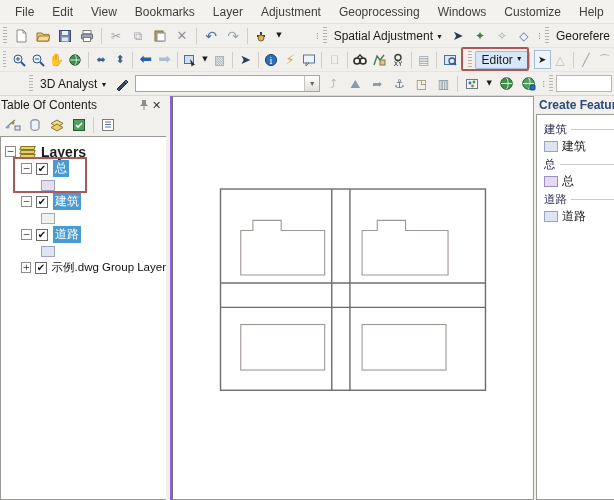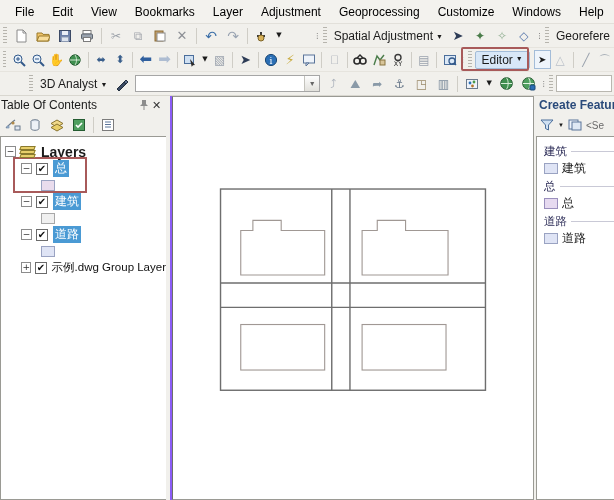--- a/index.html
+++ b/index.html
@@ -19,21 +19,21 @@
     height: 24px;
     background: #f3f2ee;
     display: flex;
     align-items: center;
     padding-left: 6px;
     border-bottom: 1px solid #e2e0da;
   }
   .menubar .mi {
     padding: 3px 9px;
     font-size: 12px;
-    color: #000000;
+    color: #404040;
     white-space: nowrap;
     cursor: default;
   }
 
   
   .toolbar {
     height: 24px;
     background: #f1f0ec;
     display: flex;
     align-items: center;
@@ -319,22 +319,22 @@
 <body>
 
 <div class="menubar">
   <div class="mi">File</div>
   <div class="mi">Edit</div>
   <div class="mi">View</div>
   <div class="mi">Bookmarks</div>
   <div class="mi">Layer</div>
   <div class="mi">Adjustment</div>
   <div class="mi">Geoprocessing</div>
+  <div class="mi">Windows</div>
   <div class="mi">Customize</div>
-  <div class="mi">Windows</div>
   <div class="mi">Help</div>
 </div>
 
 <div class="toolbar">
   <div class="grip"></div>
   <div class="tbtn g">
     <svg width="14" height="14" viewBox="0 0 14 14">
         <path d="M3 1h6l3 3v9H3z" fill="#fff" stroke="#8a8a8a"></path>
         <path d="M9 1v3h3" fill="none" stroke="#8a8a8a"></path>
       </svg>
@@ -674,35 +674,20 @@
       </g>
     </svg>
   </div>
 
   <div class="vsplit" style="width:2px;"></div>
 
   <div class="cfp">
     <div class="cfp-head">
       <span style="color:#2a4a7a;font-weight:bold;">Create Featur</span>
     </div>
-    <div class="cfp-tools">
-      <div class="tbtn" style="width:16px;">
-        <svg width="14" height="12" viewBox="0 0 14 12">
-            <path d="M1 1h12l-4.5 5v5l-3-1.5V6z" fill="#cfe0f2" stroke="#4b6e9b"></path>
-          </svg>
-      </div>
-      <div class="tbtn" style="width:8px;font-size:6px;">▼</div>
-      <div class="tbtn" style="width:16px;">
-        <svg width="14" height="12" viewBox="0 0 14 12">
-            <rect x="1" y="1" width="9" height="9" fill="#eef3fa" stroke="#5b7499"></rect>
-            <rect x="4" y="3" width="9" height="8" fill="#dfe8f4" stroke="#5b7499"></rect>
-          </svg>
-      </div>
-      <span class="searchbox">&lt;Se</span>
-    </div>
 
     <div class="cfp-body">
 
       <div class="grp-row">
         <span>建筑</span>
         <span class="line"></span>
       </div>
       <div class="tmpl-row">
         <span class="swatch blue"></span>
         <span>建筑</span>

